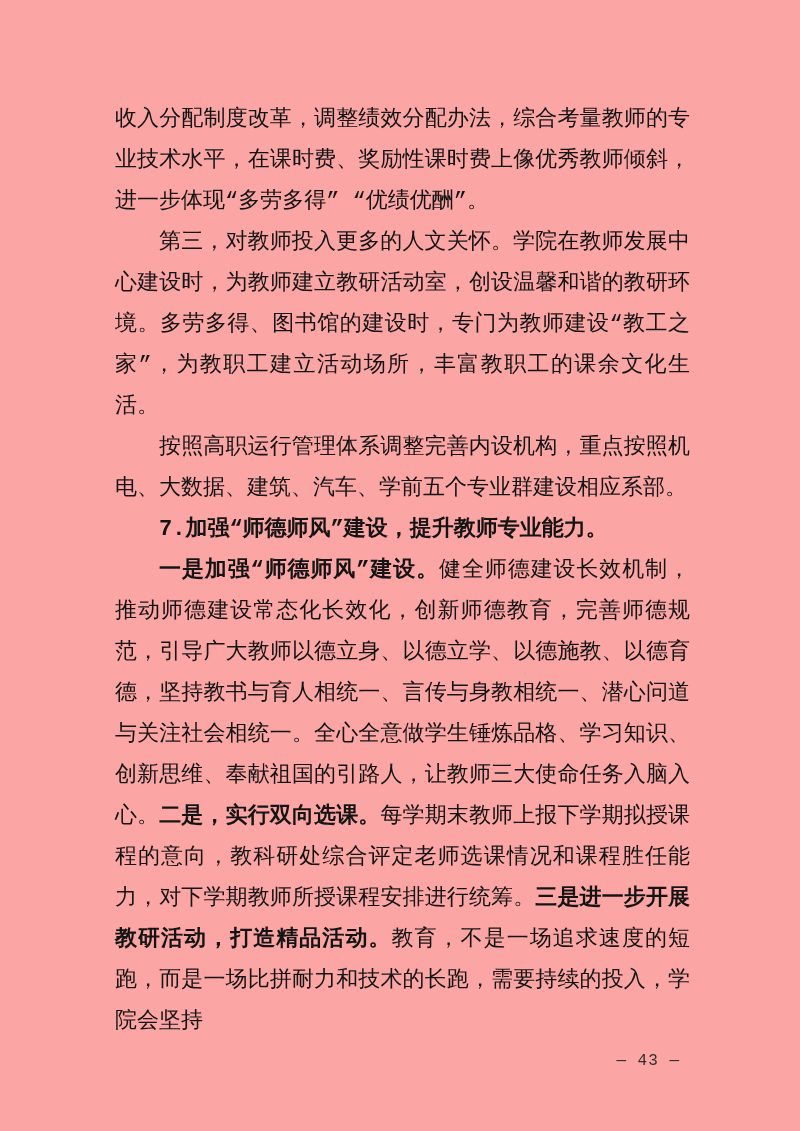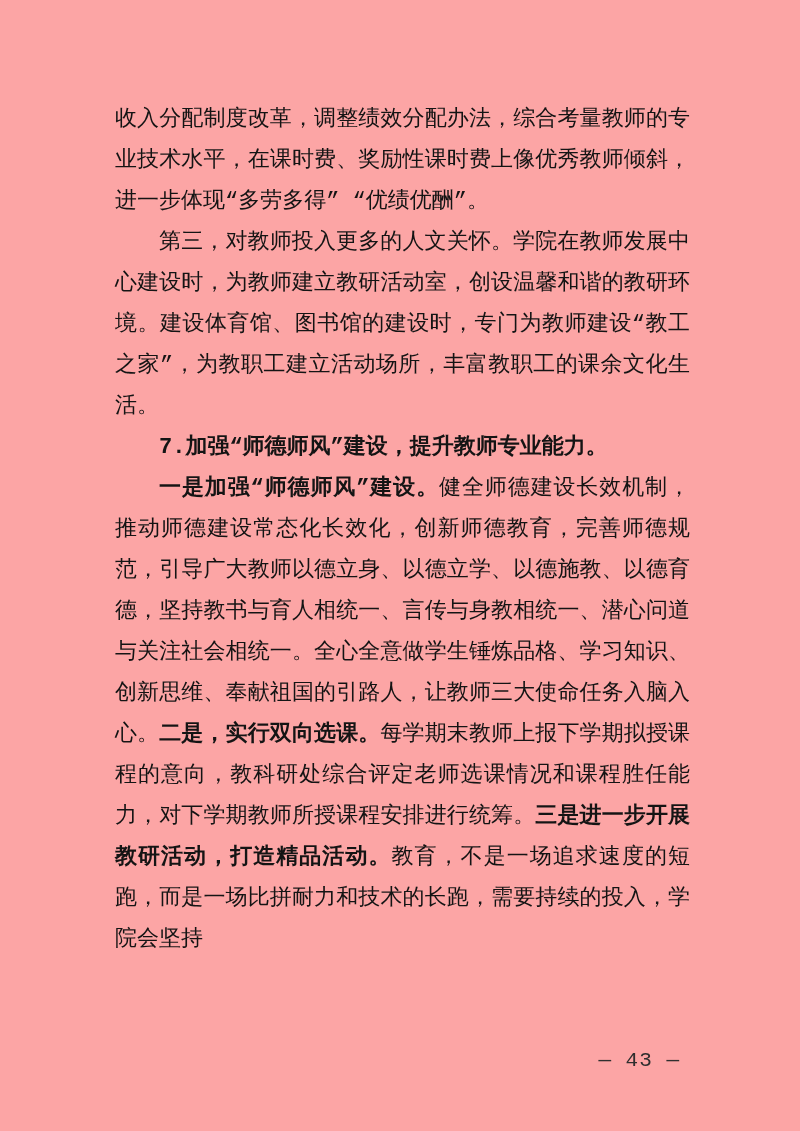--- a/index.html
+++ b/index.html
@@ -35,42 +35,45 @@
   .para.no-indent {
     text-indent: 0;
   }
   .seg-bold {
     font-weight: bold;
   }
   .page-footer {
     position: absolute;
     top: 1046px;
     right: 120px;
-    font-size: 21px;
+    font-size: 16px;
     line-height: 30px;
     color: #2f2f2f;
     letter-spacing: 1px;
   }
 </style>
 </head>
 <body>
 
 <div class="page">
 
   <div class="doc-body">
 
     <p class="para no-indent">
       <span>收入分配制度改革，调整绩效分配办法，综合考量教师的专业技术水平，在课时费、奖励性课时费上像优秀教师倾斜，进一步体现“多劳多得” “优绩优酬”。</span>
     </p>
 
     <p class="para">
-      <span>第三，对教师投入更多的人文关怀。学院在教师发展中心建设时，为教师建立教研活动室，创设温馨和谐的教研环境。建设体育馆、图书馆的建设时，专门为教师建设“教工之家”，为教职工建立活动场所，丰富教职工的课余文化生活。</span>
+      <span>第三，对教师投入更多的人文关怀。学院在教师发展中心建设时，为教师建立教研活动室，创设温馨和谐的教研环境。多劳多得、图书馆的建设时，专门为教师建设“教工之家”，为教职工建立活动场所，丰富教职工的课余文化生活。</span>
     </p>
 
 
+    <p class="para">
+      <span>按照高职运行管理体系调整完善内设机构，重点按照机电、大数据、建筑、汽车、学前五个专业群建设相应系部。</span>
+    </p>
 
     <p class="para">
       <span class="seg-bold">7.加强“师德师风”建设，提升教师专业能力。</span>
     </p>
 
     <p class="para">
       <span class="seg-bold">一是加强“师德师风”建设。</span><span>健全师德建设长效机制，推动师德建设常态化长效化，创新师德教育，完善师德规范，引导广大教师以德立身、以德立学、以德施教、以德育德，坚持教书与育人相统一、言传与身教相统一、潜心问道与关注社会相统一。全心全意做学生锤炼品格、学习知识、创新思维、奉献祖国的引路人，让教师三大使命任务入脑入心。</span><span class="seg-bold">二是，实行双向选课。</span><span>每学期末教师上报下学期拟授课程的意向，教科研处综合评定老师选课情况和课程胜任能力，对下学期教师所授课程安排进行统筹。</span><span class="seg-bold">三是进一步开展教研活动，打造精品活动。</span><span>教育，不是一场追求速度的短跑，而是一场比拼耐力和技术的长跑，需要持续的投入，学院会坚持</span>
     </p>
 
   </div>

